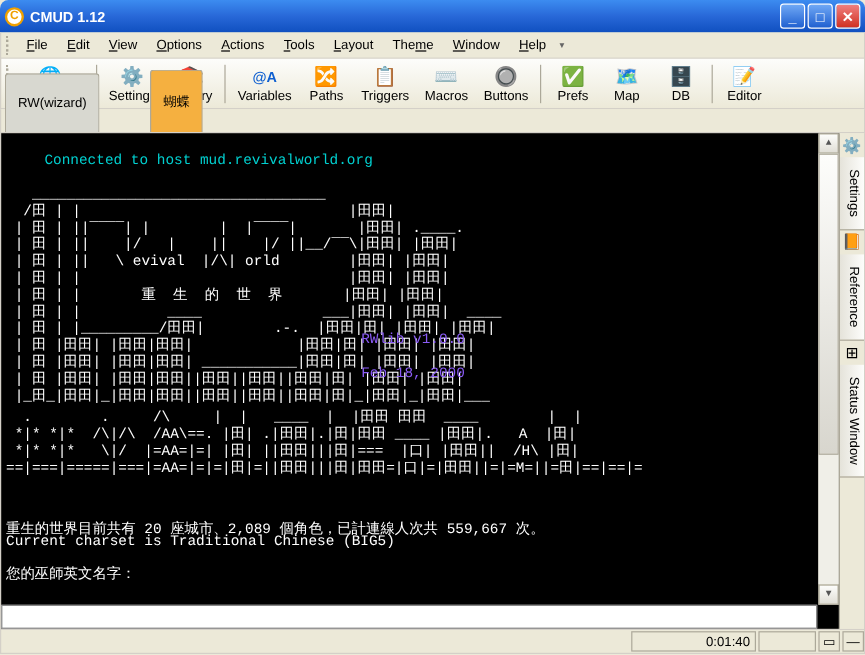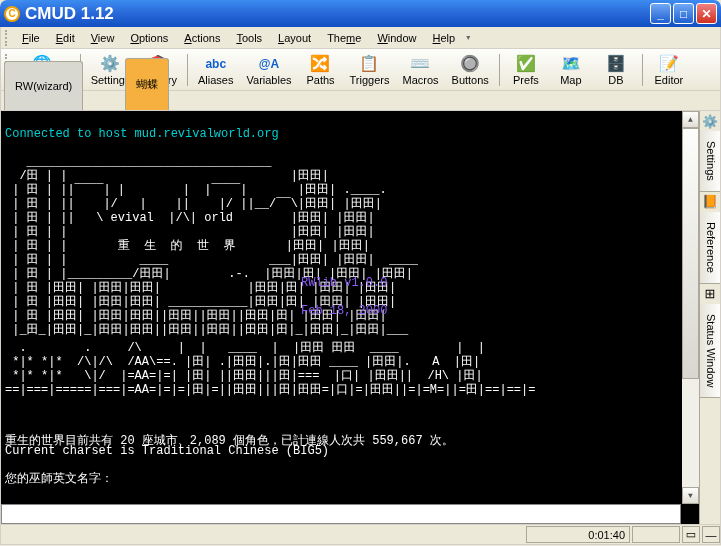--- a/index.html
+++ b/index.html
@@ -1,20 +1,20 @@
 <!DOCTYPE html>
 <html><head>
 <meta charset="utf-8">
 <style>
 * { margin: 0; padding: 0; box-sizing: border-box; }
 body { font-family: Tahoma, sans-serif; font-size: 11px; background: #ece9d8; width: 721px; height: 546px; overflow: hidden; }
 
 .titlebar { height: 27px; background: linear-gradient(to bottom, #3c8cf0 0%, #2868d8 50%, #1050c0 100%); display: flex; align-items: center; padding: 0 4px; border-radius: 7px 7px 0 0; }
 .titlebar .app-icon { width: 16px; height: 16px; background: #fff; border-radius: 50%; border: 2px solid #f0a000; margin-right: 5px; display:flex;align-items:center;justify-content:center;font-size:10px;color:#f0a000;font-weight:bold; }
-.titlebar .title { color: #fff; font-weight: bold; font-size: 17px; flex: 1; }
+.titlebar .title { color: #fff; font-weight: bold; font-size: 12px; flex: 1; }
 .titlebar .win-btns { display: flex; gap: 2px; }
 .titlebar .win-btn { width: 21px; height: 21px; border-radius: 3px; border: 1px solid #fff; display: flex; align-items: center; justify-content: center; color: #fff; font-weight: bold; font-size: 12px; cursor: pointer; }
 .win-btn.min, .win-btn.max { background: linear-gradient(to bottom, #6fa8f5, #2060d0); }
 .win-btn.close { background: linear-gradient(to bottom, #f08080, #d03020); }
 
 .menubar { height: 22px; background: #ece9d8; display: flex; align-items: center; padding: 0 4px; border: 1px solid #d4d0c8; border-top: none; gap: 2px; }
 .menubar .handle { width: 4px; height: 16px; border-left: 2px dotted #aca899; margin-right: 4px; }
 .menubar .menu-item { padding: 2px 7px; cursor: pointer; }
 .menubar .menu-item u { text-decoration: underline; }
 .menubar .drop { margin-left: 2px; font-size: 8px; color: #666; cursor: pointer; }
@@ -26,21 +26,21 @@
 .tbtn .ico { width: 20px; height: 20px; display: flex; align-items: center; justify-content: center; font-size: 16px; }
 .tbtn .lbl { font-size: 11px; margin-top: 0px; }
 
 .tabbar { height: 20px; background: #ece9d8; display: flex; align-items: flex-end; padding: 0 3px; border: 1px solid #d4d0c8; border-top: none; }
 .tab { padding: 18px 10px; border: 1px solid #aca899; border-bottom: none; background: #ece9d8; margin-right: 2px; border-radius: 3px 3px 0 0; cursor: pointer; font-size: 11px; }
 .tab.inactive { background: #d8d8d0; }
 .tab.active { background: #f5b040; margin-left: 40px; }
 
 .workarea { display: flex; height: 414px; border: 1px solid #d4d0c8; border-top: none; }
 .terminal { flex: 1; background: #000; color: #fff; font-family: "Courier New", monospace; font-size: 12px; line-height: 14px; padding: 2px 4px; white-space: pre; overflow: hidden; position: relative; }
-.terminal .conn { color: #00d0d0; }
+.terminal .conn { color: #00d0d0; margin-left: 32px; }
 .terminal .art { color: #ffffff; }
 .terminal .ver { color: #8b5cf6; }
 .input-line { position: absolute; bottom: 0; left: 0; right: 18px; height: 20px; background: #fff; border: 1px solid #888; }
 .term-scroll { position: absolute; right: 0; top: 0; bottom: 20px; width: 17px; background: #ece9d8; display: flex; flex-direction: column; }
 .term-scroll .sbtn { height: 17px; background: linear-gradient(#fdfdfb,#e0ded6); border: 1px solid #aca899; display:flex;align-items:center;justify-content:center;font-size:8px;color:#555;cursor:pointer; }
 .term-scroll .track { flex: 1; background: #f0efe8; }
 .term-scroll .thumb { height: 70%; background: linear-gradient(#fdfdfb,#d8d6ce); border: 1px solid #aca899; margin-top: auto; }
 
 .sidepanel { width: 21px; background: #ece9d8; border-left: 1px solid #aca899; display: flex; flex-direction: column; }
 .side-tab { writing-mode: vertical-rl; padding: 10px 3px; font-size: 11px; border-bottom: 1px solid #aca899; background: linear-gradient(to left,#fdfdfb,#e5e3da); cursor: pointer; text-align: center; }
@@ -92,24 +92,20 @@
   <div class="tbtn">
       <div class="ico">⚙️</div>
       <div class="lbl">Settings</div>
     </div>
   <div class="tbtn">
       <div class="ico">📚</div>
       <div class="lbl">Library</div>
     </div>
   <div class="sep"></div>
   <div class="tbtn">
-      <div class="ico" style="color:#1060d0;font-size:12px;font-weight:bold">abc</div>
-      <div class="lbl">Aliases</div>
-    </div>
-  <div class="tbtn">
       <div class="ico" style="color:#1060d0;font-size:12px;font-weight:bold">@A</div>
       <div class="lbl">Variables</div>
     </div>
   <div class="tbtn">
       <div class="ico">🔀</div>
       <div class="lbl">Paths</div>
     </div>
   <div class="tbtn">
       <div class="ico">📋</div>
       <div class="lbl">Triggers</div>

